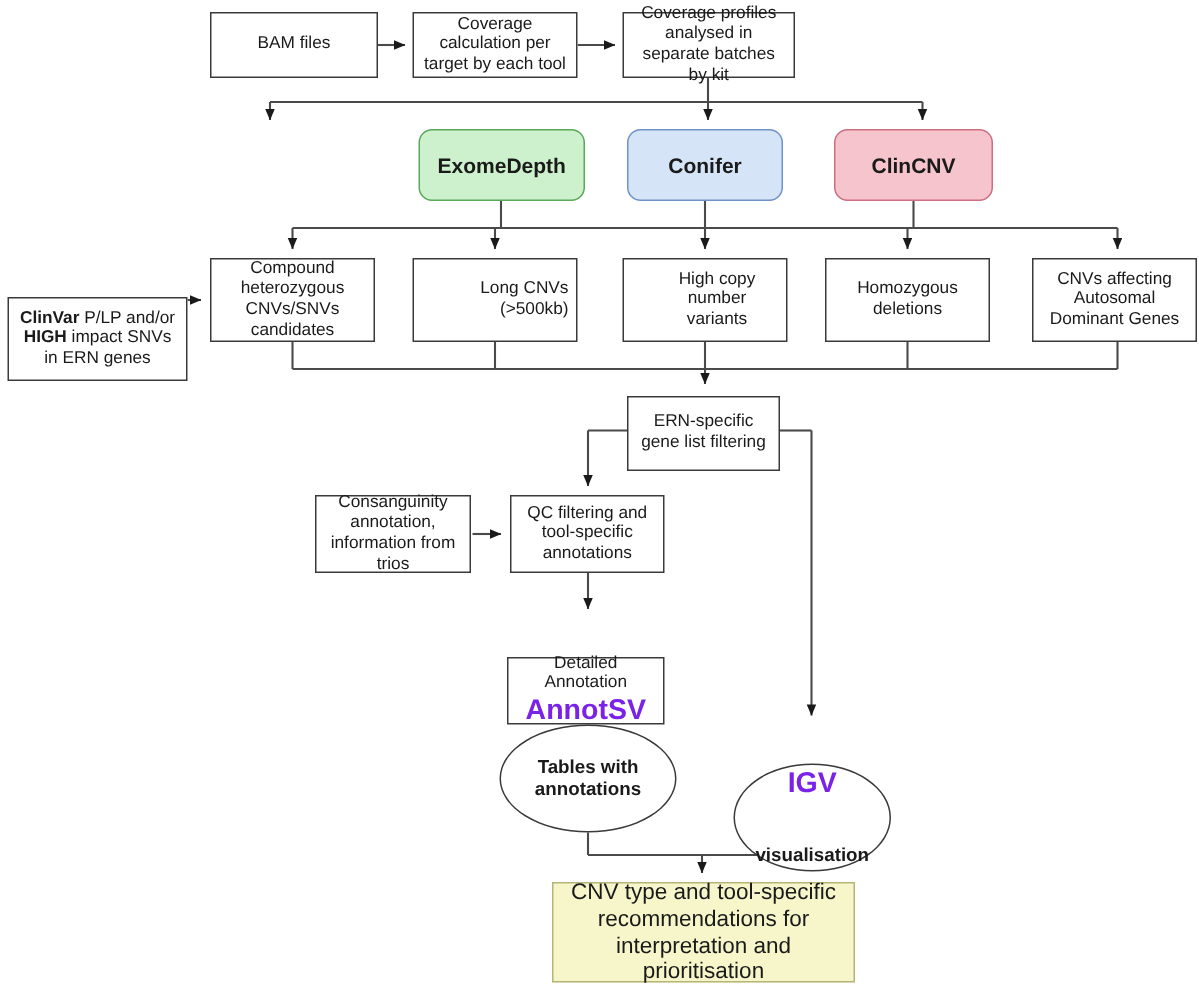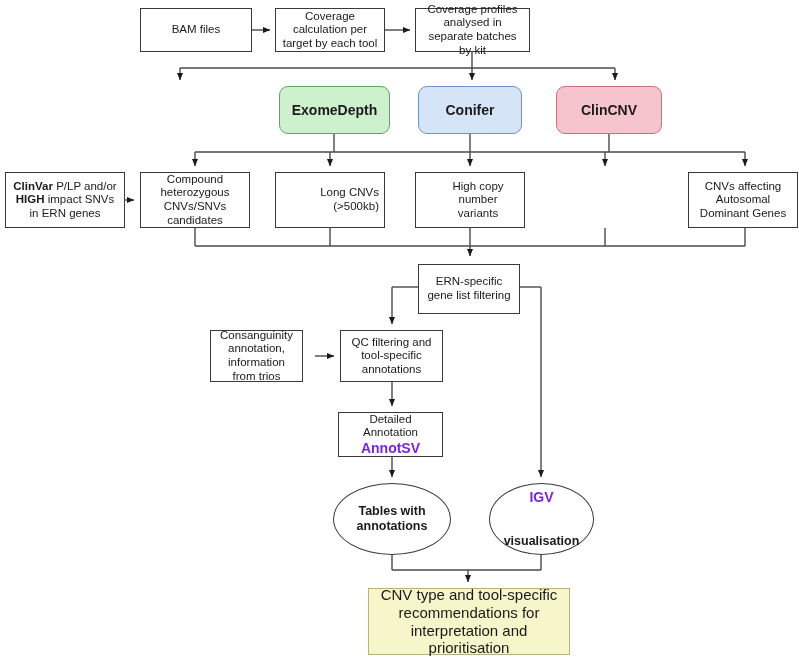--- a/index.html
+++ b/index.html
@@ -9,22 +9,22 @@
   .node{position:absolute;box-sizing:border-box;display:flex;align-items:center;justify-content:center;text-align:center;color:#1a1a1a;line-height:1.18;}
   .rect{border:1.4px solid #3a3a3a;background:#fff;font-size:11.5px;}
   .tool{border:1.4px solid;border-radius:9px;font-size:14px;font-weight:bold;}
   .tool.green{background:#cdf0cd;border-color:#5aa85a;}
   .tool.blue{background:#d6e4f8;border-color:#6f93c8;}
   .tool.pink{background:#f6c4cd;border-color:#cc6f80;}
   .ellipse{border:1.4px solid #3a3a3a;background:#fff;border-radius:50%;font-size:12.5px;font-weight:bold;}
   .final{border:1.4px solid #b5b57a;background:#f6f6ca;font-size:15px;}
   .txt{padding:0 5px;}
   b.em{font-weight:bold;}
-  .purple{color:#7a22e8;font-weight:bold;font-size:14px;}
-  .stack{display:flex;flex-direction:column;align-items:center;justify-content:center;}
+  .purple{color:#7a22e8;font-weight:bold;font-size:19px;}
+  .stack{display:flex;flex-direction:column;align-items:center;justify-content:center;margin-top:26px;}
 </style>
 </head>
 <body>
 
 <div id="canvas">
 
   <svg id="wires" xmlns="http://www.w3.org/2000/svg">
     <defs>
       <marker id="ah" markerWidth="9" markerHeight="9" refX="7.4" refY="3.2" orient="auto" markerUnits="userSpaceOnUse">
         <path d="M0,0 L7.6,3.2 L0,6.4 z" fill="#1a1a1a"></path>
@@ -120,30 +120,33 @@
   </div>
 
   <div class="node rect" style="left:275px;top:172px;width:110px;height:56px;text-align:right;">
     <span class="txt">Long CNVs (&gt;500kb)</span>
   </div>
 
   <div class="node rect" style="left:415px;top:172px;width:110px;height:56px;padding-left:16px;">
     <span class="txt">High copy number variants</span>
   </div>
 
+  <div class="node rect" style="left:550px;top:172px;width:110px;height:56px;">
+    <span class="txt">Homozygous deletions</span>
+  </div>
 
   <div class="node rect" style="left:688px;top:172px;width:110px;height:56px;">
     <span class="txt">CNVs affecting Autosomal Dominant Genes</span>
   </div>
 
   <div class="node rect" style="left:418px;top:264px;width:102px;height:50px;">
     <span class="txt">ERN-specific gene list filtering</span>
   </div>
 
-  <div class="node rect" style="left:210px;top:330px;width:93px;height:52px;justify-content:flex-end;">
+  <div class="node rect" style="left:210px;top:330px;width:104px;height:52px;justify-content:flex-end;">
     <span class="txt">Consanguinity annotation, information from trios</span>
   </div>
 
   <div class="node rect" style="left:340px;top:330px;width:103px;height:52px;">
     <span class="txt">QC filtering and tool-specific annotations</span>
   </div>
 
   <div class="node rect stack" style="left:338px;top:412px;width:105px;height:45px;">
     <div class="txt">Detailed Annotation</div>
     <div class="txt purple">AnnotSV</div>

